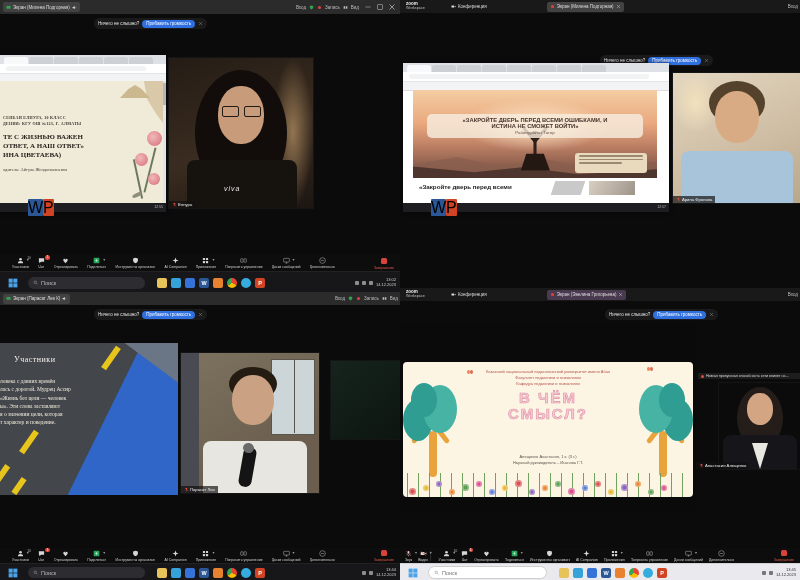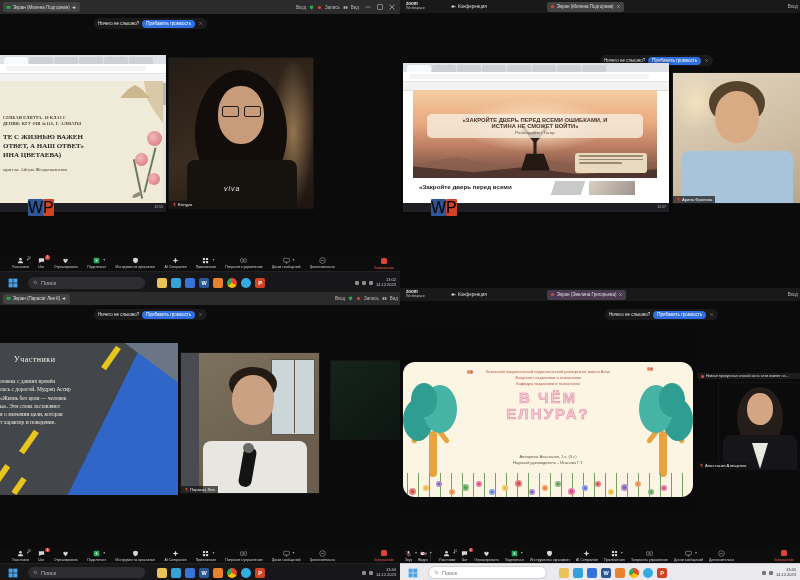--- a/index.html
+++ b/index.html
@@ -128,21 +128,21 @@
   .slide3{position:absolute;background:#2f66c8;overflow:hidden;font-family:"Liberation Serif",serif;}
   .s3-panel{position:absolute;left:0;top:0;width:100%;height:100%;background:#43464b;
             clip-path:polygon(0 0,80% 0,38% 100%,0 100%);}
   .s3-corner{position:absolute;right:0;top:0;width:30%;height:26%;background:#6a7586;
              clip-path:polygon(100% 0,0 0,100% 100%);}
   .ystripe{position:absolute;width:26px;height:6px;background:#e7c51c;transform:rotate(-55deg);}
   .s3-title{position:absolute;color:#f5f2ea;font-size:8px;letter-spacing:.5px;}
   .introline{color:#efe9dc;font-size:5.5px;line-height:1.5;white-space:nowrap;}
 
   
-  .slide4{position:absolute;background:#fcf5e4;overflow:hidden;border-radius:12px;}
+  .slide4{position:absolute;background:#fcf5e4;overflow:hidden;border-radius:4px;}
   .s4-head{text-align:center;color:#b5534c;font-size:4px;line-height:1.5;white-space:nowrap;}
   .s4-title{text-align:center;font-weight:bold;font-size:15px;line-height:1.08;letter-spacing:2px;
             color:#f8c9d4;-webkit-text-stroke:.6px #dd93a8;text-stroke:.6px #dd93a8;}
   .s4-auth{text-align:center;color:#5a544a;font-size:4px;line-height:1.5;white-space:nowrap;}
   .foliage{position:absolute;border-radius:50%;}
   .trunk{position:absolute;width:8px;background:#e8a33d;border-radius:4px;}
   .branch{position:absolute;width:5px;height:22px;background:#e8a33d;border-radius:3px;}
   .meadow{position:absolute;left:0;right:0;bottom:0;height:24px;display:flex;align-items:flex-end;gap:7px;
           padding:0 6px;background:repeating-linear-gradient(90deg,transparent 0 4px,#74a060 4px 5px,transparent 5px 11px);}
   .flower{width:6px;height:6px;border-radius:50%;flex:0 0 auto;box-shadow:inset 0 0 0 1.5px rgba(255,255,255,.35);}
@@ -856,21 +856,21 @@
       <div class="butterfly" style="left:64px;top:8px">
           <i></i>
           <i></i>
         </div>
       <div class="butterfly" style="right:40px;top:5px">
           <i></i>
           <i></i>
         </div>
       <div class="abs" style="left:0;right:0;top:28px">
           <div class="s4-title">В ЧЁМ</div>
-          <div class="s4-title">ЕЛНУРА?</div>
+          <div class="s4-title">СМЫСЛ?</div>
         </div>
       <div class="s4-auth abs" style="left:0;right:0;top:92px">
         <div>Алещенко Анастасия, 1 к. (3 г.)</div>
         <div>Научный руководитель – Исанова Г.Т.</div>
       </div>
 
       <div class="trunk" style="left:26px;bottom:20px;height:46px"></div>
       <div class="branch" style="left:14px;bottom:52px;transform:rotate(38deg)"></div>
       <div class="branch" style="left:36px;bottom:52px;transform:rotate(-38deg)"></div>
       <div class="foliage" style="left:0px;bottom:56px;width:30px;height:42px;background:#2f9d92"></div>

